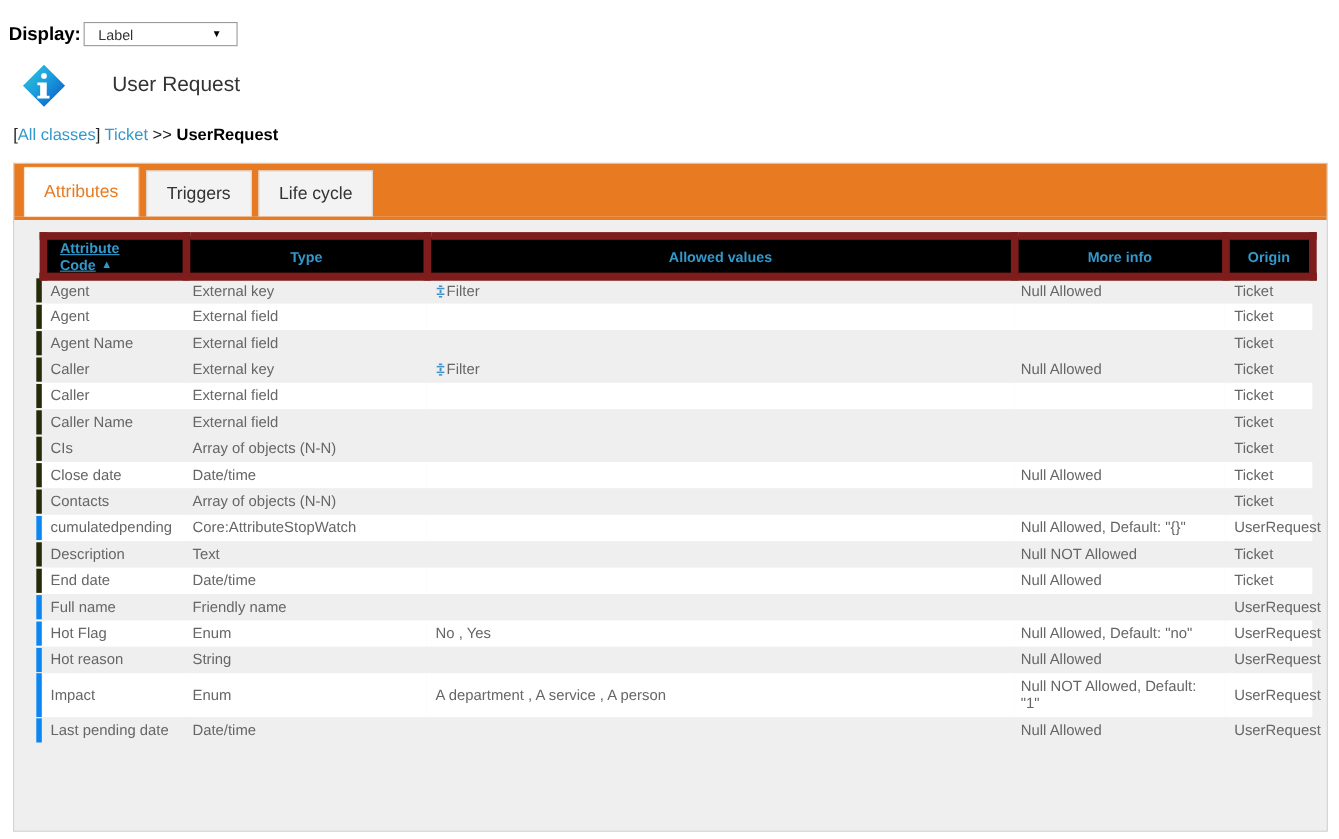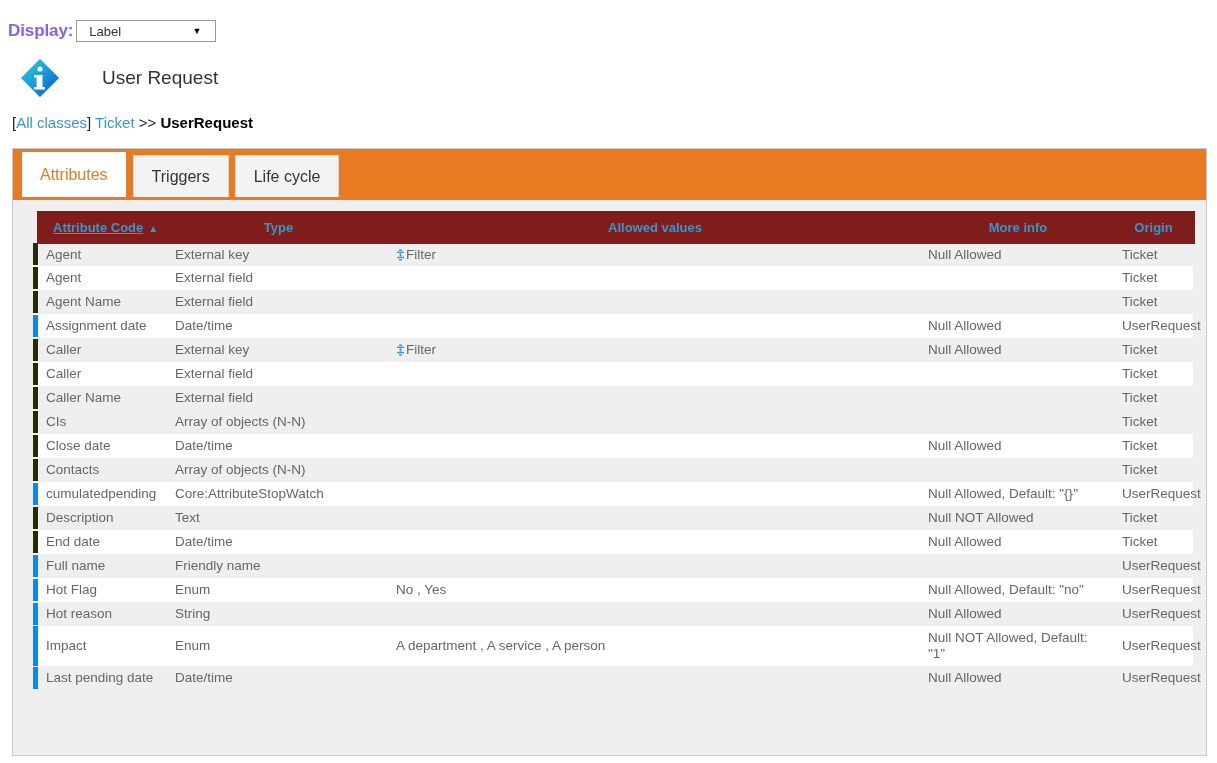--- a/index.html
+++ b/index.html
@@ -17,21 +17,21 @@
   
   .display-row {
     padding: 18px 0 0 8px;
     display: flex;
     align-items: center;
     height: 44px;
   }
   .display-label {
     font-size: 17px;
     font-weight: bold;
-    color: #8b5cf6;
+    color: #000000;
     margin-right: 3px;
     letter-spacing: -0.1px;
   }
   .display-select {
     width: 140px;
     height: 22px;
     border: 1px solid #999a9c;
     background: #ffffff;
     font-size: 13px;
     color: #333333;
@@ -147,27 +147,27 @@
     font-size: 13.5px;
   }
   table.attrs col.c-marker { width: 6px; }
   table.attrs col.c-code   { width: 130px; }
   table.attrs col.c-type   { width: 219px; }
   table.attrs col.c-vals   { width: 534px; }
   table.attrs col.c-info   { width: 192px; }
   table.attrs col.c-origin { width: 79px; }
 
   table.attrs thead th {
-    background: #7f1d1d;
+    background: #000000;
     color: #3399cc;
     font-size: 13px;
     font-weight: bold;
     height: 29px;
     padding: 0 6px;
-    border: 4px solid #7f1d1d;
+    border: 7px solid #7f1d1d;
     text-align: center;
     vertical-align: middle;
   }
   table.attrs thead th.th-marker {
     border: none;
     background: #efefef;
     padding: 0;
   }
   table.attrs thead th.th-code {
     text-align: left;
@@ -323,30 +323,20 @@
           <tr class="odd">
             <td class="marker">
               <span class="marker-bar" style="background:#262a08"></span>
             </td>
             <td class="cell-code">Agent Name</td>
             <td class="cell-type">External field</td>
             <td class="cell-vals"></td>
             <td class="cell-info"></td>
             <td class="cell-origin">Ticket</td>
           </tr>
-          <tr class="even">
-            <td class="marker">
-              <span class="marker-bar" style="background:#0c86f0"></span>
-            </td>
-            <td class="cell-code">Assignment date</td>
-            <td class="cell-type">Date/time</td>
-            <td class="cell-vals"></td>
-            <td class="cell-info">Null Allowed</td>
-            <td class="cell-origin">UserRequest</td>
-          </tr>
           <tr class="odd">
             <td class="marker">
               <span class="marker-bar" style="background:#262a08"></span>
             </td>
             <td class="cell-code">Caller</td>
             <td class="cell-type">External key</td>
             <td class="cell-vals"><svg class="filter-icon" viewBox="0 0 9 12">
                 <rect x="3" y="0.5" width="3" height="1.4" fill="#3f93c8"></rect>
                 <rect x="1" y="2.6" width="7" height="1.4" fill="#3f93c8"></rect>
                 <rect x="3.6" y="4.4" width="1.8" height="3" fill="#3f93c8"></rect>

